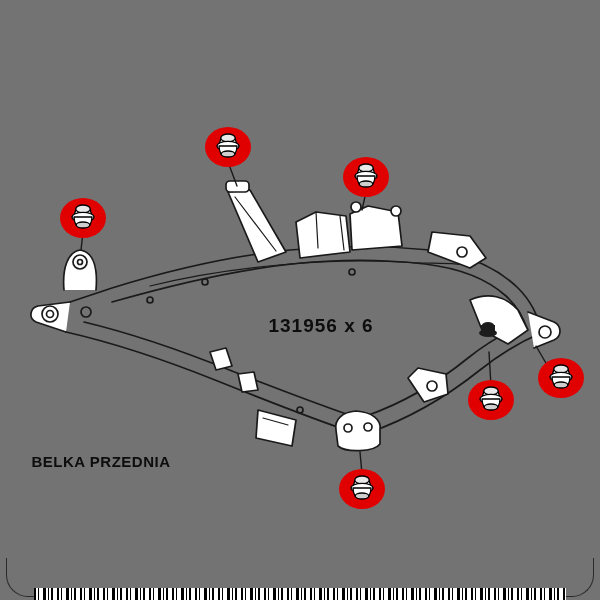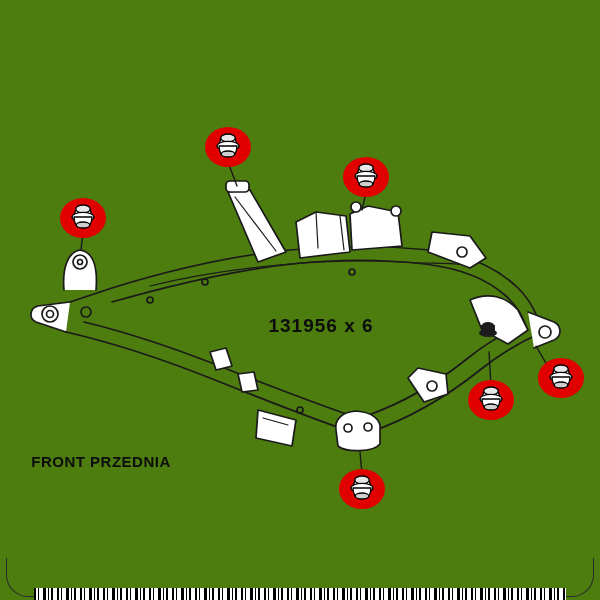--- a/index.html
+++ b/index.html
@@ -1,17 +1,17 @@
 <!DOCTYPE html>
 <html><head>
 <meta charset="utf-8">
 <style>
   html,body { margin:0; padding:0; background:#fff; }
   #canvas {
-    position:relative; width:600px; height:600px; background:#4d7c0f;
+    position:relative; width:600px; height:600px; background:#737373;
     overflow:hidden; font-family:"Liberation Sans", sans-serif;
   }
   #drawing { position:absolute; left:0; top:0; }
   .label { position:absolute; color:#0d0d0d; font-weight:bold; white-space:nowrap; }
   #part-label {
     left:321px; top:326px; transform:translate(-50%,-50%);
     font-size:19px; letter-spacing:1px;
   }
   #caption-en {
     left:101px; top:433px; transform:translate(-50%,-50%);
@@ -133,17 +133,17 @@
         <use href="#bushing-glyph" transform="translate(83,218)"></use>
         <use href="#bushing-glyph" transform="translate(561,378)"></use>
         <use href="#bushing-glyph" transform="translate(491,400)"></use>
         <use href="#bushing-glyph" transform="translate(362,489)"></use>
       </g>
   </svg>
 
   <div class="label" id="part-label">131956 x 6</div>
 
 
-  <div class="label" id="caption-pl">FRONT PRZEDNIA</div>
+  <div class="label" id="caption-pl">BELKA PRZEDNIA</div>
 
   <div id="bottom-frame"></div>
   <div id="barcode"></div>
 </div>
 
 </body></html>

